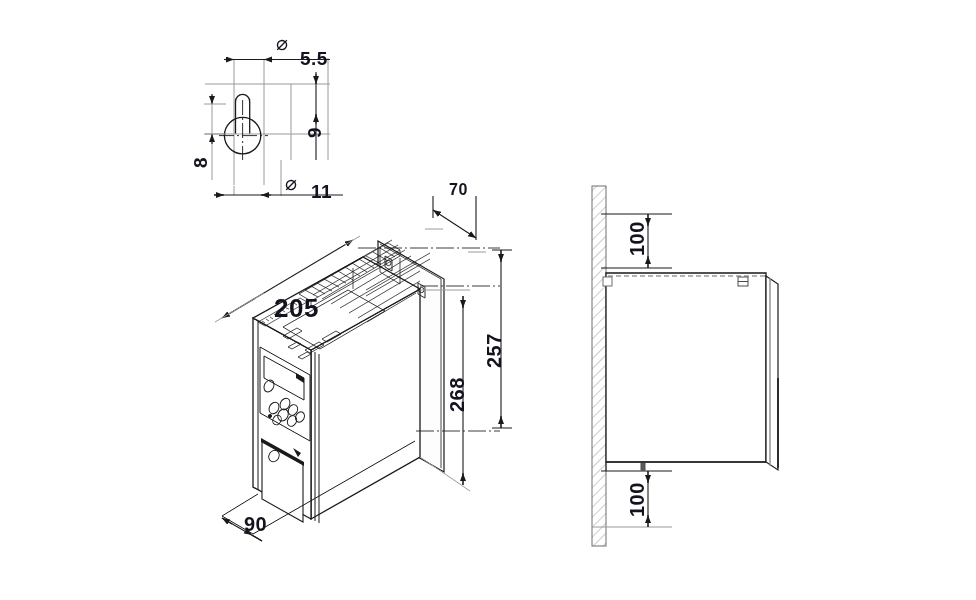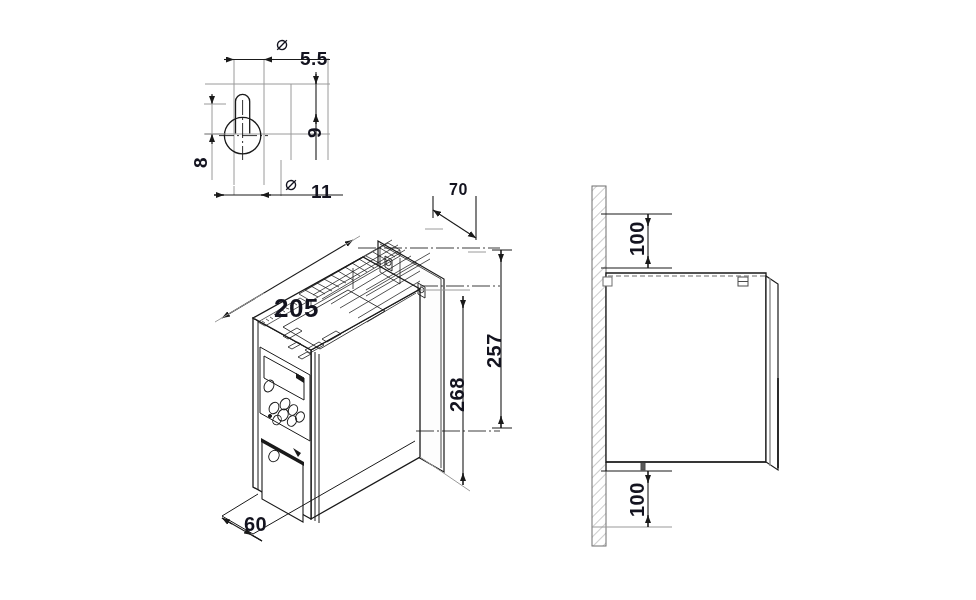--- a/index.html
+++ b/index.html
@@ -361,18 +361,18 @@
 
   <span class="dimtext rot" style="left:191px;top:168px;">8</span>
 
   <span class="dsym" style="left:285px;top:173px;">⌀</span>
   <span class="dimtext" style="left:311px;top:182px;">11</span>
 
   <span class="dimtext" style="left:274px;top:255px;font-size:26px;margin-top:40px;">205</span>
   <span class="dimtext" style="left:449px;top:182px;font-size:16px;">70</span>
   <span class="dimtext rot" style="left:484px;top:368px;font-size:20px;">257</span>
   <span class="dimtext rot" style="left:447px;top:412px;font-size:20px;">268</span>
-  <span class="dimtext" style="left:244px;top:514px;font-size:20px;">60</span>
+  <span class="dimtext" style="left:244px;top:514px;font-size:20px;">90</span>
 
   <span class="dimtext rot" style="left:627px;top:256px;font-size:20px;">100</span>
   <span class="dimtext rot" style="left:627px;top:517px;font-size:20px;">100</span>
 
 </div>
 
 </body></html>

